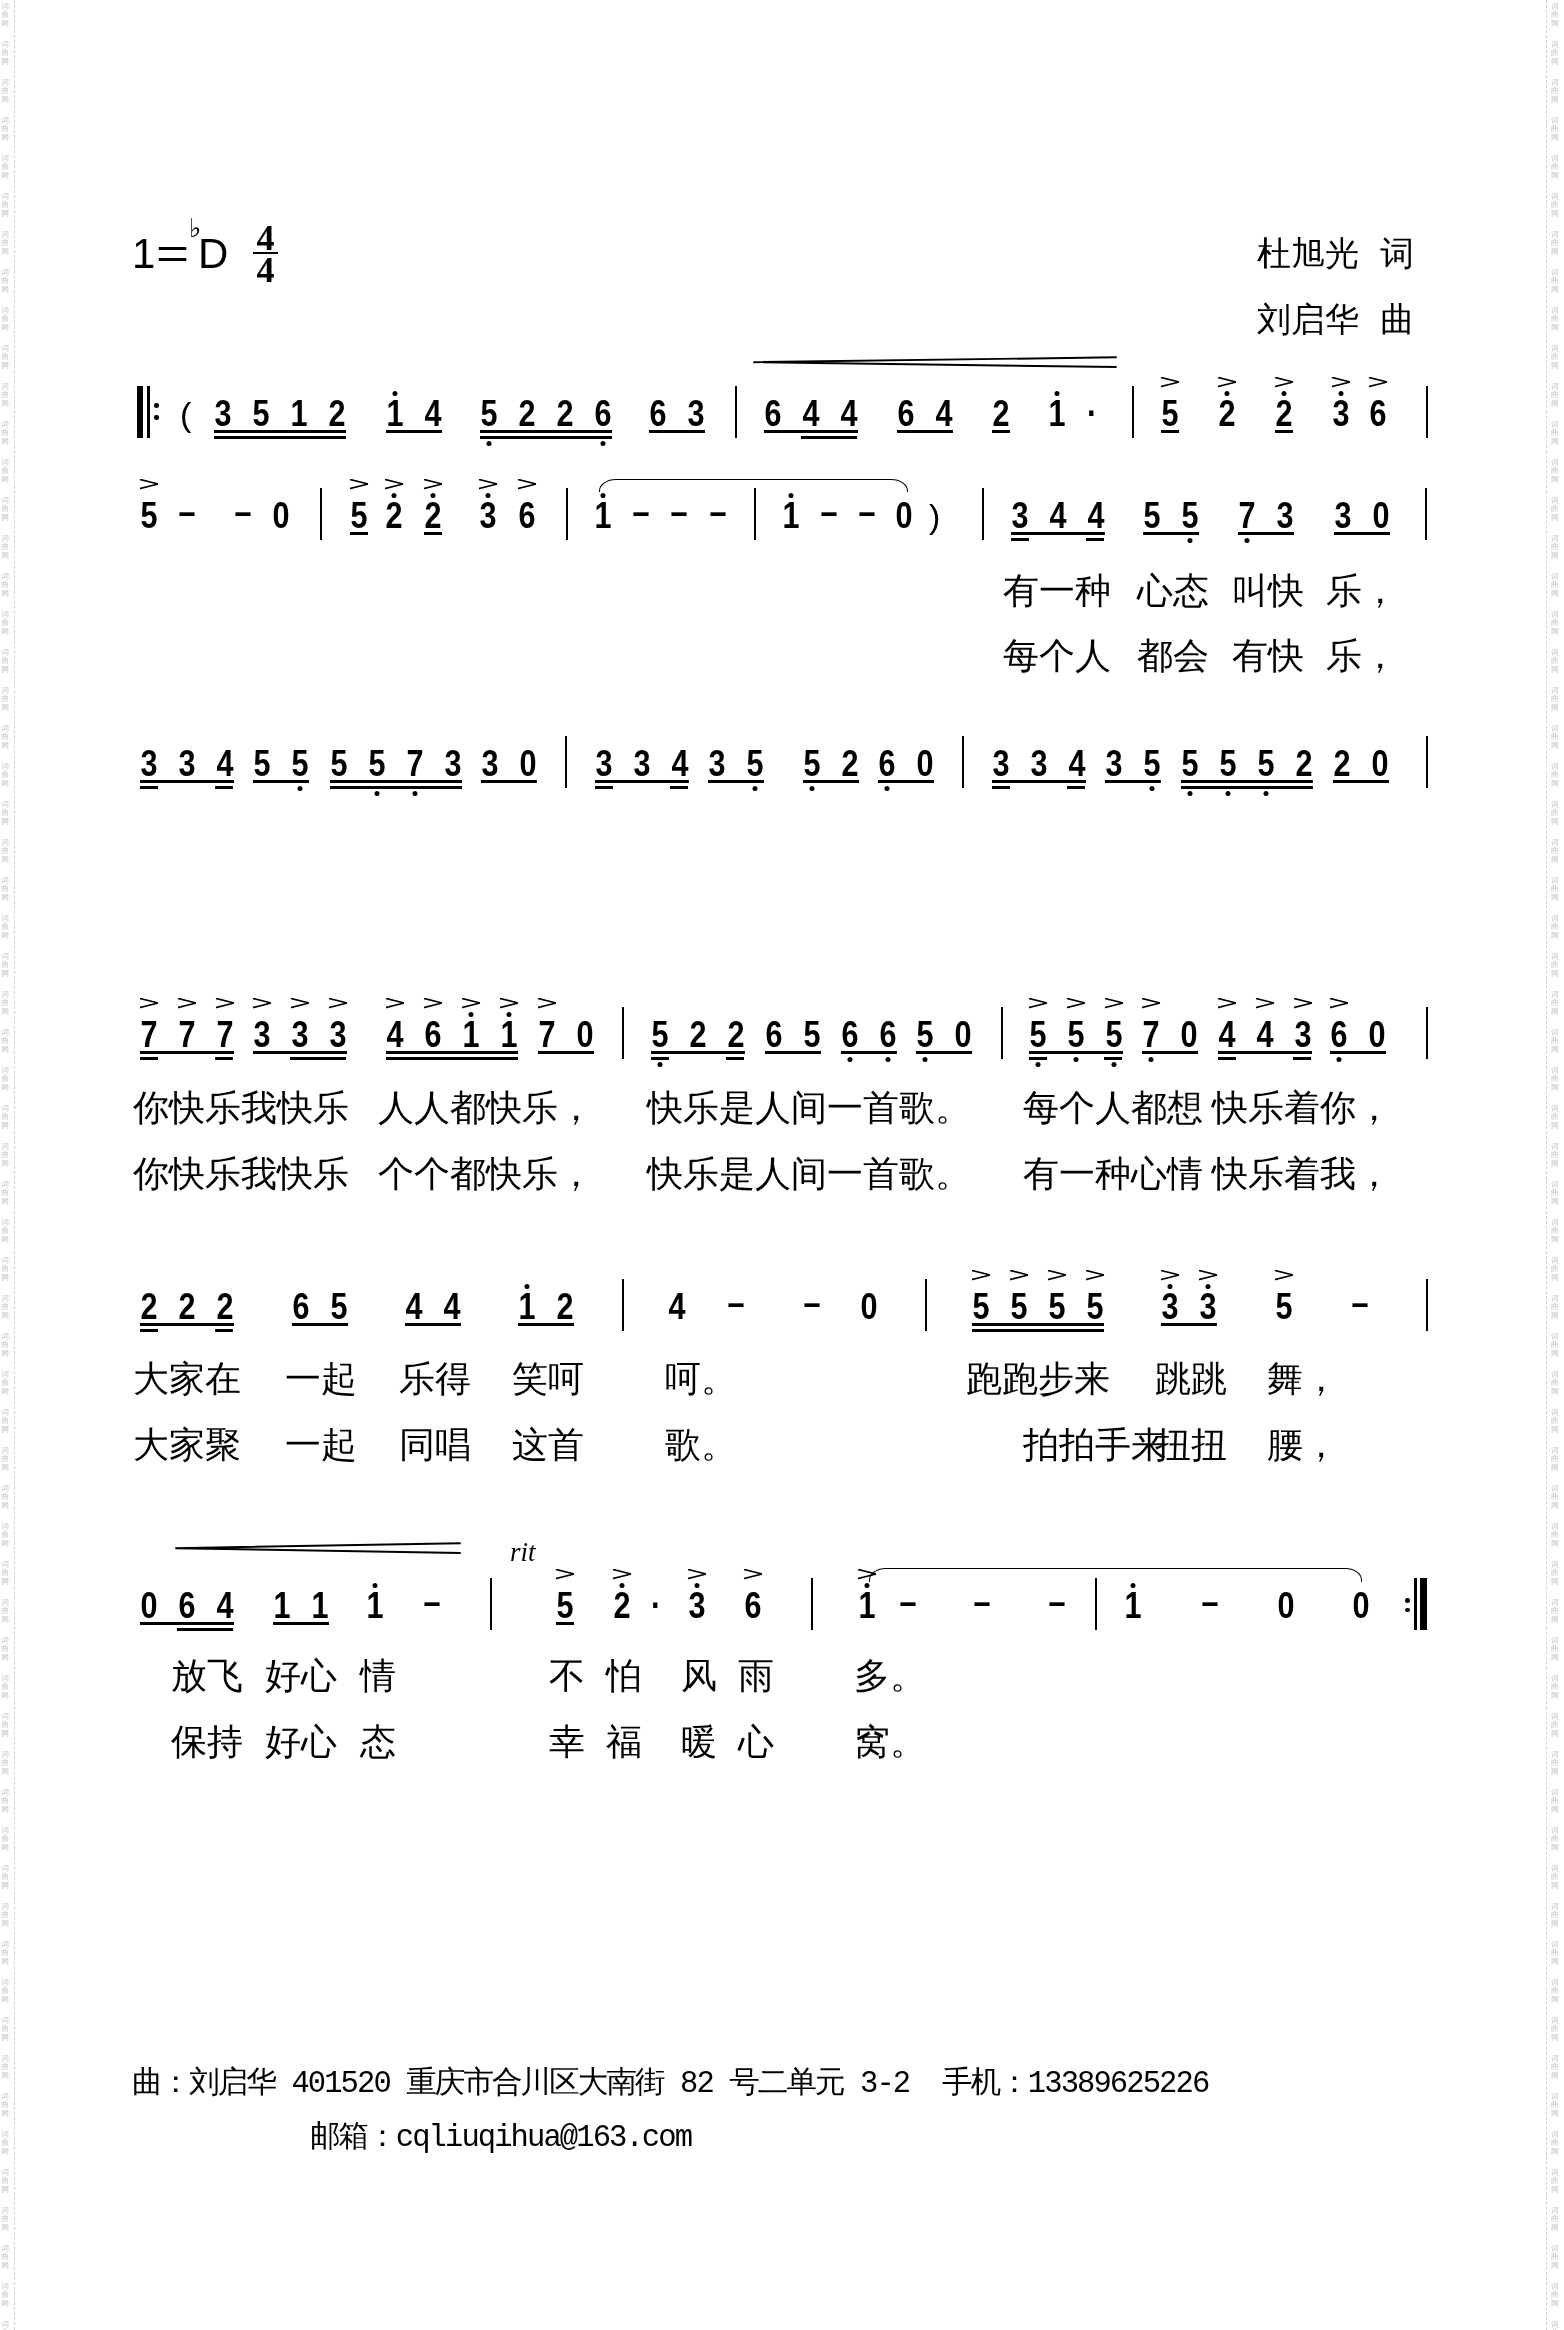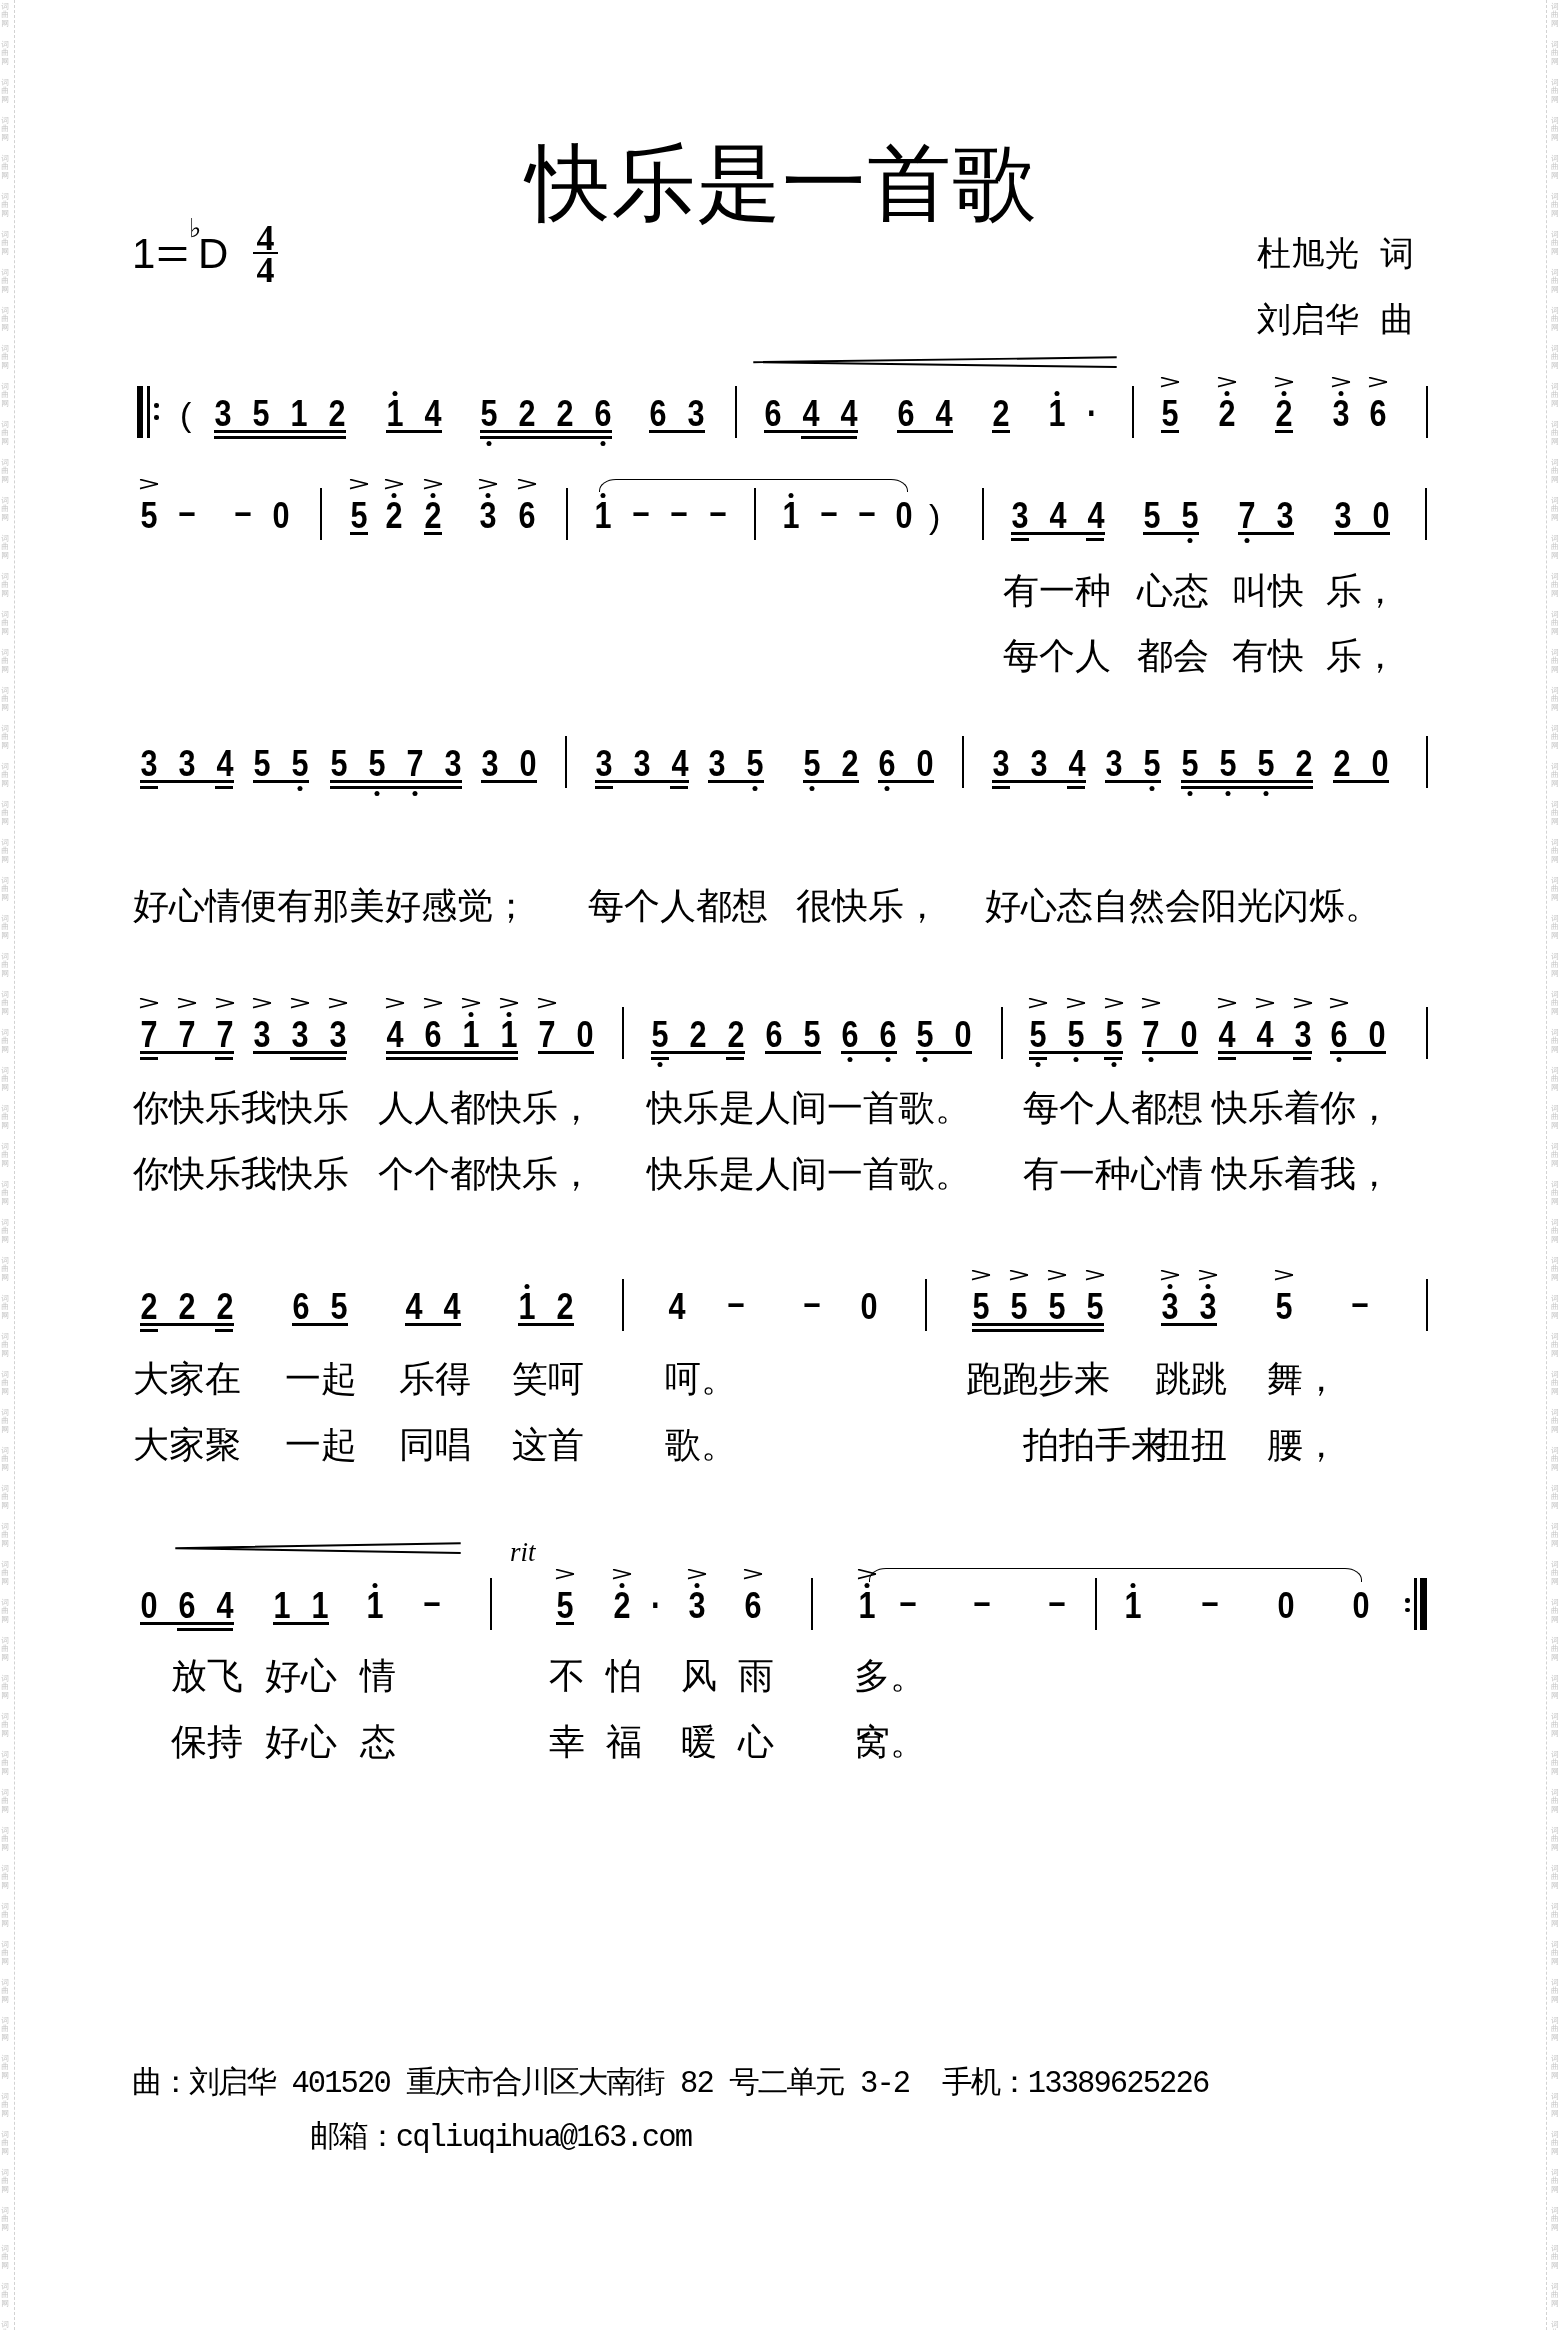--- a/index.html
+++ b/index.html
@@ -171,21 +171,20 @@
       <div class="wm-g">词曲网</div>
       <div class="wm-g">词曲网</div>
       <div class="wm-g">词曲网</div>
       <div class="wm-g">词曲网</div>
       <div class="wm-g">词曲网</div>
       <div class="wm-g">词曲网</div>
       <div class="wm-g">词曲网</div>
       <div class="wm-g">词曲网</div>
     </div>
 
-  <div class="title">快乐是一首歌</div>
 
   <span class="ks" style="left:132px">1</span>
   <span class="ks ks-eq" style="left:156px">=</span>
   <span class="ks-flat" style="left:189px">♭</span>
   <span class="ks" style="left:198px">D</span>
 
   <div class="ts">
     <span class="ts-num">4</span>
     <i class="ts-line"></i>
     <span class="ts-den">4</span>
@@ -445,26 +444,20 @@
       <i class="l1"></i>
         <i class="l2"></i>
     </div>
     <div class="g" style="left:1323px">
       <span class="n">2</span>
       <span class="n">0</span>
       <i class="l1"></i>
     </div>
     <i class="bar" style="left:1426px"></i>
   </div>
-  <div class="lyl" style="top:888px">
-    <span class="ly" style="left:133px">好心情便有那美好感觉；</span>
-    <span class="ly" style="left:588px">每个人都想</span>
-    <span class="ly" style="left:796px">很快乐，</span>
-    <span class="ly" style="left:985px">好心态自然会阳光闪烁。</span>
-  </div>
 
   <div class="row" style="top:1017px">
     <div class="g" style="left:130px">
       <span class="n ac">7</span>
       <span class="n ac">7</span>
       <span class="n ac">7</span>
       <i class="l1"></i>
       <i class="l2" style="left:9.7px;right:auto;width:18px"></i>
       <i class="l2" style="left:85px;right:auto;width:18px"></i>
     </div>

